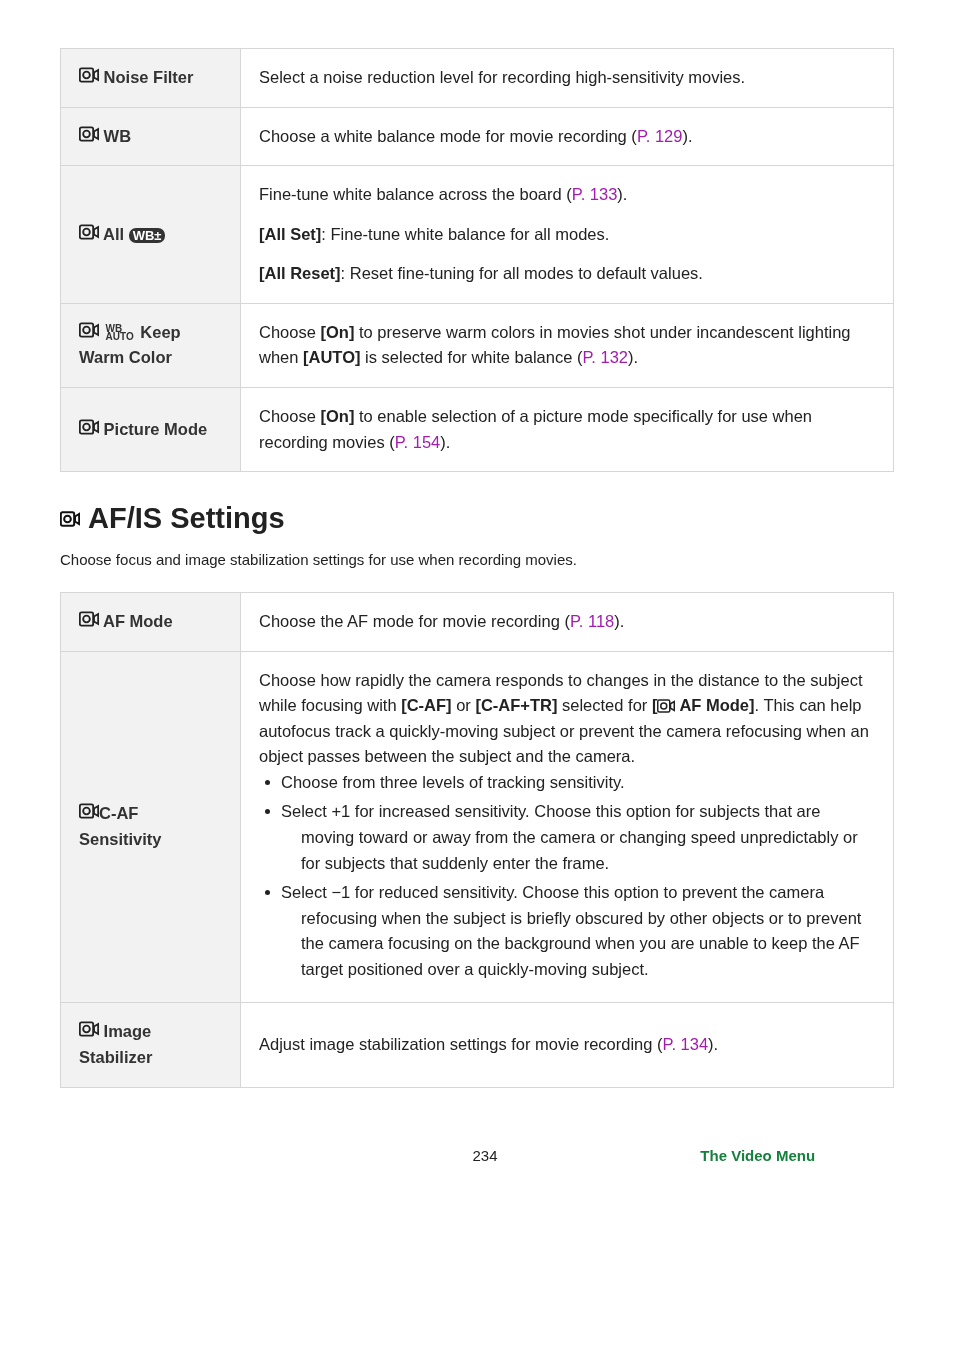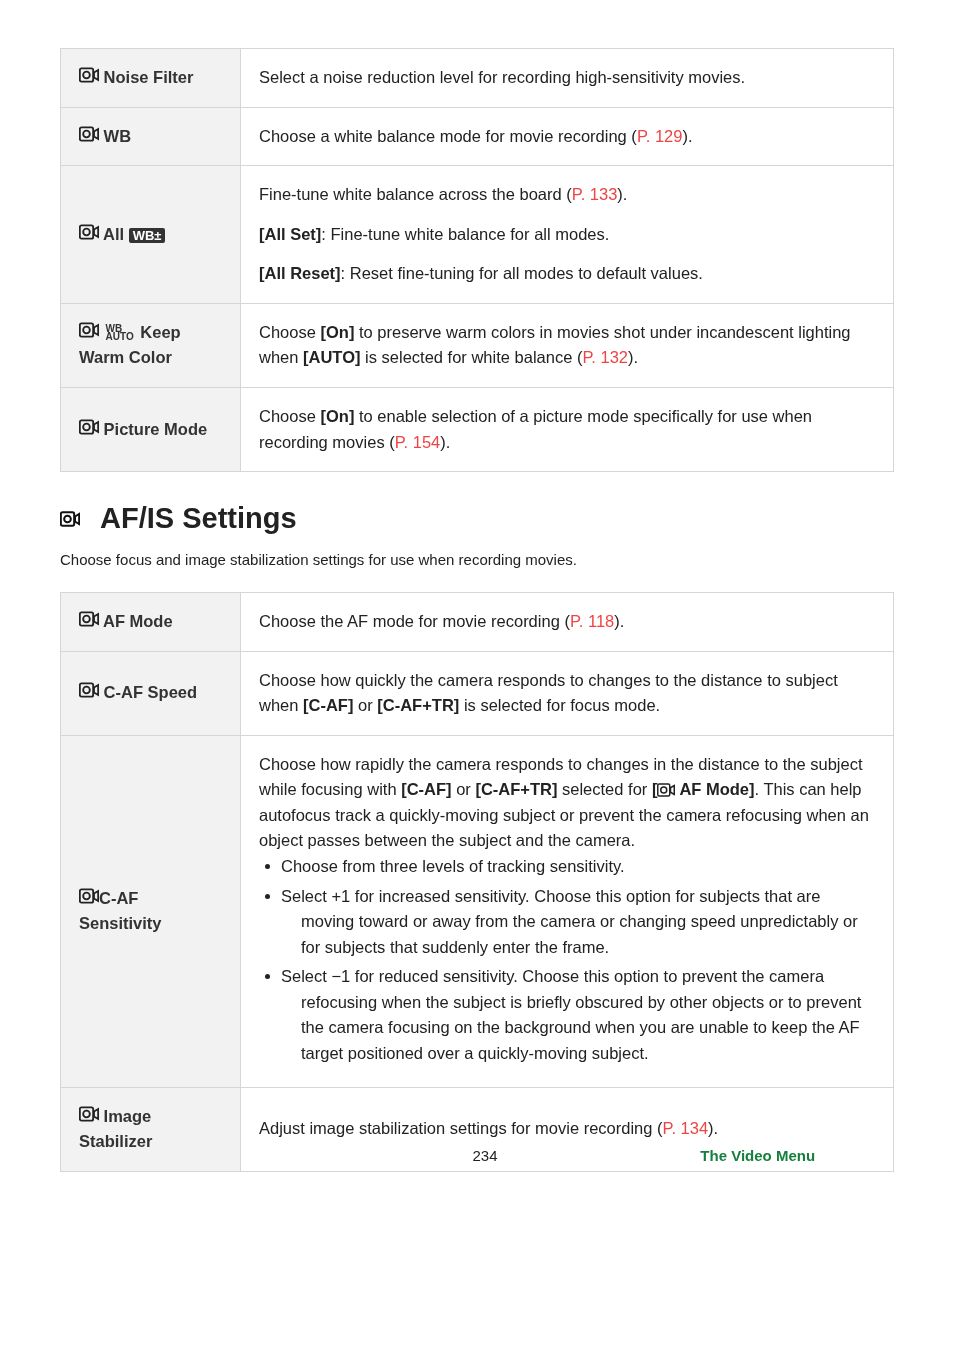--- a/index.html
+++ b/index.html
@@ -4,33 +4,33 @@
 <style>
   * { box-sizing: border-box; margin: 0; padding: 0; }
   html, body { width: 954px; height: 1354px; background: #fff; font-family: "Segoe UI", Arial, sans-serif; color: #222; }
   .page { padding: 48px 60px 0 60px; position: relative; height: 1208px; }
   table { width: 100%; border-collapse: collapse; margin-bottom: 28px; }
   td { border: 1px solid #d6d6d6; padding: 16px 18px; vertical-align: middle; font-size: 16.5px; line-height: 1.55; }
   td.label { width: 180px; background: #f2f2f2; font-weight: 600; color: #333; }
   td.body { background: #fff; }
   td.body p { margin: 0 0 14px 0; }
   td.body p:last-child { margin-bottom: 0; }
-  .link { color: #ef4444; }
-  h2 { font-size: 29px; font-weight: 700; margin: 30px 0 16px 0; display: flex; align-items: center; gap: 20px; }
+  .link { color: #a21caf; }
+  h2 { font-size: 29px; font-weight: 700; margin: 30px 0 16px 0; display: flex; align-items: center; gap: 8px; }
   p.intro { font-size: 15px; margin-bottom: 24px; }
   ul.bullets { list-style: none; padding-left: 2px; }
   ul.bullets > li { position: relative; padding-left: 20px; margin-bottom: 4px; }
   ul.bullets > li::before { content: ""; position: absolute; left: 4px; top: 10px; width: 5px; height: 5px; background: #222; border-radius: 50%; }
   .footer { position: absolute; bottom: 44px; left: 16px; right: 0; padding: 0 60px; display: flex; justify-content: space-between; align-items: center; font-size: 15px; }
   .footer .pagenum { flex:1; text-align:center; color:#222; }
   .footer .section { color: #15803d; text-align: center; font-weight: bold; }
   .footer .spacer { flex:1; }
   .icon-movie { display: inline-flex; align-items: center; }
   .icon-movie svg { width: 20px; height: 16px; }
-  .wbz-box { display:inline-block; background:#333; color:#fff; font-size:13px; font-weight:700; padding:1px 4px; border-radius:2px; line-height:1; vertical-align:middle; }
+  .wbz-box { display:inline-block; background:#333; color:#fff; font-size:13px; font-weight:700; padding:1px 4px; border-radius:7px; line-height:1; vertical-align:middle; }
   .stack { display:inline-flex; flex-direction:column; line-height:0.85; font-size:10px; font-weight:700; vertical-align:middle; margin-left:2px; margin-right:2px; }
   b { font-weight: 700; }
   .indent-cont { padding-left: 20px; display:block; }
 </style>
 </head>
 <body>
 <div class="page">
 
 <table>
   <tbody id="spec-body">
@@ -119,30 +119,20 @@
             </span> AF Mode</td>
           <td class="body">Choose the AF mode for movie recording (<span class="link">P. 118</span>).</td>
         </tr>
         <tr>
           <td class="label"><span class="icon-movie">
               <svg viewBox="0 0 24 18">
                 <rect x="1" y="1" width="16" height="16" rx="2" fill="none" stroke="#222" stroke-width="2.2"></rect>
                 <circle cx="9" cy="9" r="4" fill="none" stroke="#222" stroke-width="2.2"></circle>
                 <path d="M18 6 L23 3 L23 15 L18 12 Z" fill="none" stroke="#222" stroke-width="2.2"></path>
               </svg>
-            </span> C-AF Speed</td>
-          <td class="body">Choose how quickly the camera responds to changes to the distance to subject when <b>[C-AF]</b> or <b>[C-AF+TR]</b> is selected for focus mode.</td>
-        </tr>
-        <tr>
-          <td class="label"><span class="icon-movie">
-              <svg viewBox="0 0 24 18">
-                <rect x="1" y="1" width="16" height="16" rx="2" fill="none" stroke="#222" stroke-width="2.2"></rect>
-                <circle cx="9" cy="9" r="4" fill="none" stroke="#222" stroke-width="2.2"></circle>
-                <path d="M18 6 L23 3 L23 15 L18 12 Z" fill="none" stroke="#222" stroke-width="2.2"></path>
-              </svg>
             </span>C-AF Sensitivity</td>
           <td class="body">Choose how rapidly the camera responds to changes in the distance to the subject while focusing with <b>[C-AF]</b> or <b>[C-AF+TR]</b> selected for <b>[<svg style="width:18px;height:14px;vertical-align:-2px" viewBox="0 0 24 18">
                 <rect x="1" y="1" width="16" height="16" rx="2" fill="none" stroke="#222" stroke-width="2"></rect>
                 <circle cx="9" cy="9" r="4" fill="none" stroke="#222" stroke-width="2"></circle>
                 <path d="M18 6 L23 3 L23 15 L18 12 Z" fill="none" stroke="#222" stroke-width="2"></path>
               </svg> AF Mode]</b>. This can help autofocus track a quickly-moving subject or prevent the camera refocusing when an object passes between the subject and the camera.<ul class="bullets">
               <li>Choose from three levels of tracking sensitivity.</li>
               <li>Select +1 for increased sensitivity. Choose this option for subjects that are <span class="indent-cont">moving toward or away from the camera or changing speed unpredictably or for subjects that suddenly enter the frame.</span></li>
               <li>Select −1 for reduced sensitivity. Choose this option to prevent the camera <span class="indent-cont">refocusing when the subject is briefly obscured by other objects or to prevent the camera focusing on the background when you are unable to keep the AF target positioned over a quickly-moving subject.</span></li>
             </ul></td>

